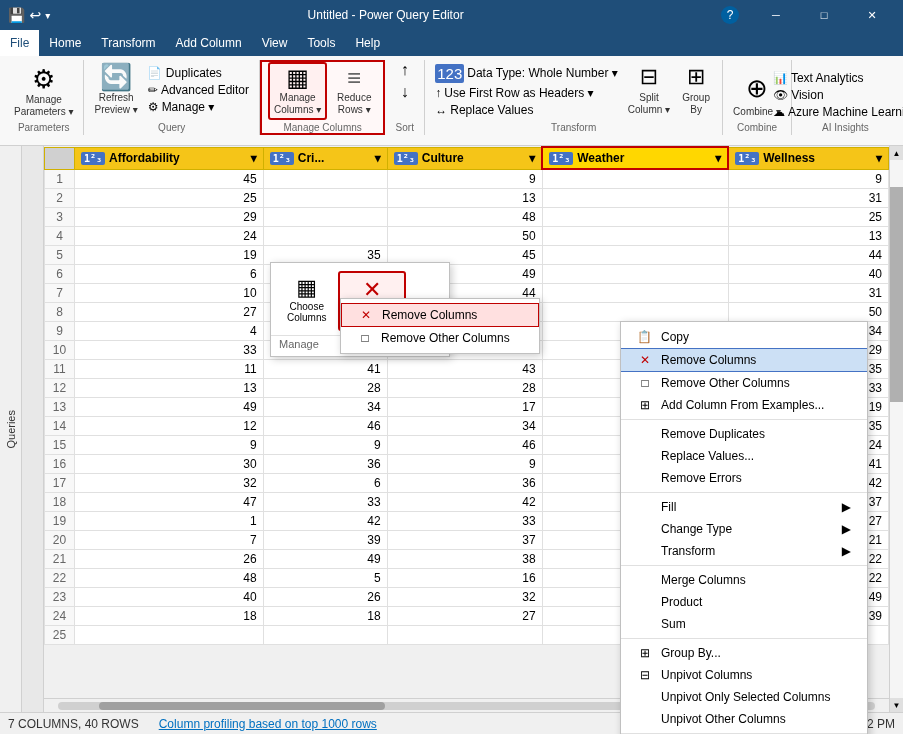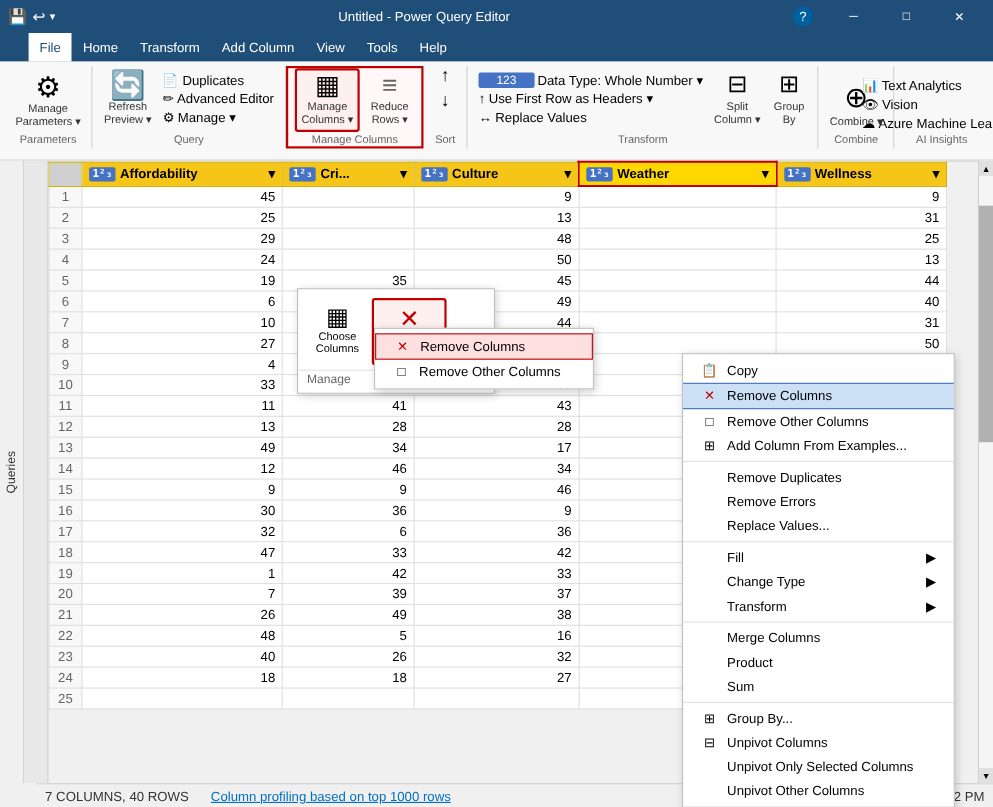--- a/index.html
+++ b/index.html
@@ -19,21 +19,20 @@
     .title-bar-title { flex: 1; text-align: center; font-size: 12px; }
     .title-bar-controls { display: flex; gap: 2px; }
     .title-btn { width: 46px; height: 30px; display: flex; align-items: center; justify-content: center; cursor: pointer; font-size: 11px; color: white; }
 
     
     .menu-bar {
       height: 26px;
       background: #1f4e79;
       display: flex;
       align-items: center;
-      padding-left: 26px;
     }
     .menu-item {
       padding: 4px 10px;
       color: white;
       cursor: pointer;
       font-size: 12px;
       height: 100%;
       display: flex;
       align-items: center;
     }
@@ -165,21 +164,20 @@
     .status-bar {
       height: 22px;
       background: #f0f0f0;
       border-top: 1px solid #d0d0d0;
       display: flex;
       align-items: center;
       padding: 0 8px;
       gap: 20px;
       font-size: 11px;
       color: #333;
-      margin-left: 33px;
     }
     .status-right { margin-left: auto; }
 
     
     .dropdown-menu {
       position: absolute;
       background: white;
       border: 1px solid #c0c0c0;
       box-shadow: 2px 2px 8px rgba(0,0,0,0.2);
       z-index: 100;
@@ -340,21 +338,21 @@
         <div class="ribbon-btn-small" style="font-size:16px;">↑</div>
         <div class="ribbon-btn-small" style="font-size:16px;">↓</div>
       </div>
       <div class="ribbon-group-label">Sort</div>
     </div>
 
     <div class="ribbon-group" style="min-width:220px;">
       <div class="ribbon-group-buttons" style="align-items:center;">
         <div class="small-btns-col" style="flex:1;">
           <div class="ribbon-btn-small">
-            <span style="font-size:11px; background:#4472c4; color:white; padding:1px 16px; border-radius:2px;">123</span>
+            <span style="font-size:15px; background:#4472c4; color:white; padding:1px 2px; border-radius:2px;">123</span>
             <span>Data Type: Whole Number ▾</span>
           </div>
           <div class="ribbon-btn-small">
             <span>↑</span>
             <span>Use First Row as Headers ▾</span>
           </div>
           <div class="ribbon-btn-small">
             <span>↔</span>
             <span>Replace Values</span>
           </div>
@@ -407,21 +405,21 @@
 <div style="display:flex; height: calc(734px - 30px - 26px - 90px - 22px); position:relative;">
 
   <div class="queries-sidebar">
     <div class="queries-label">Queries</div>
   </div>
 
   <div style="width:22px; background:#e8e8e8; border-right:1px solid #d0d0d0; display:flex; align-items:flex-start; padding-top:22px; flex-direction:column;">
     
   </div>
 
-  <div style="flex:1; display:flex; flex-direction:row; overflow:hidden; position:relative;">
+  <div style="flex:1; display:flex; flex-direction:column; overflow:hidden; position:relative;">
     <div style="flex:1; overflow:auto;">
       <table class="data-grid">
         <thead>
           <tr>
             <th class="col-num" style="width:30px; background:#d0d0d0;"></th>
             <th style="background:#f5c518; min-width:120px;">
               <div class="col-header-content">
                 <span style="font-size:10px; background:#4472c4; color:white; padding:1px 3px; border-radius:2px; font-family:monospace;">1²₃</span>
                 <span>Affordability</span>
                 <span class="col-dropdown">▾</span>
@@ -719,25 +717,25 @@
       <span class="dropdown-item-icon">⊞</span>
       <span>Add Column From Examples...</span>
     </div>
     <div class="dropdown-divider"></div>
     <div class="dropdown-item">
       <span class="dropdown-item-icon"></span>
       <span>Remove Duplicates</span>
     </div>
     <div class="dropdown-item">
       <span class="dropdown-item-icon"></span>
+      <span>Replace Values...</span>
+    </div>
+    <div class="dropdown-item">
+      <span class="dropdown-item-icon"></span>
       <span>Remove Errors</span>
-    </div>
-    <div class="dropdown-item">
-      <span class="dropdown-item-icon"></span>
-      <span>Replace Values...</span>
     </div>
     <div class="dropdown-divider"></div>
     <div class="dropdown-item">
       <span class="dropdown-item-icon"></span>
       <span>Fill</span>
       <span class="dropdown-arrow">▶</span>
     </div>
     <div class="dropdown-item">
       <span class="dropdown-item-icon"></span>
       <span>Change Type</span>

